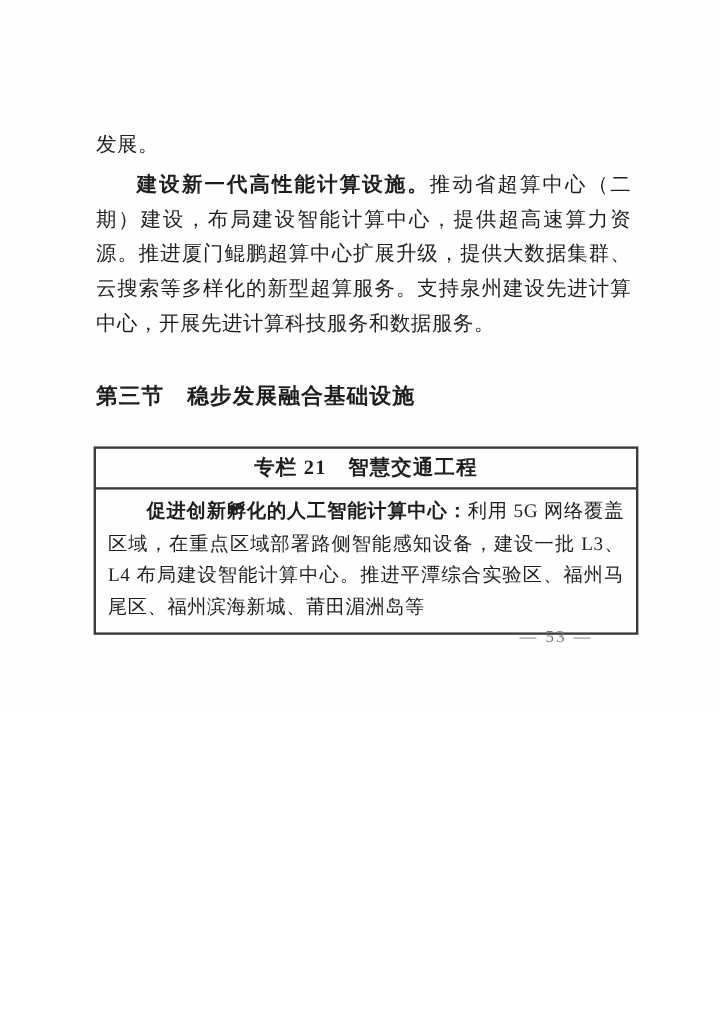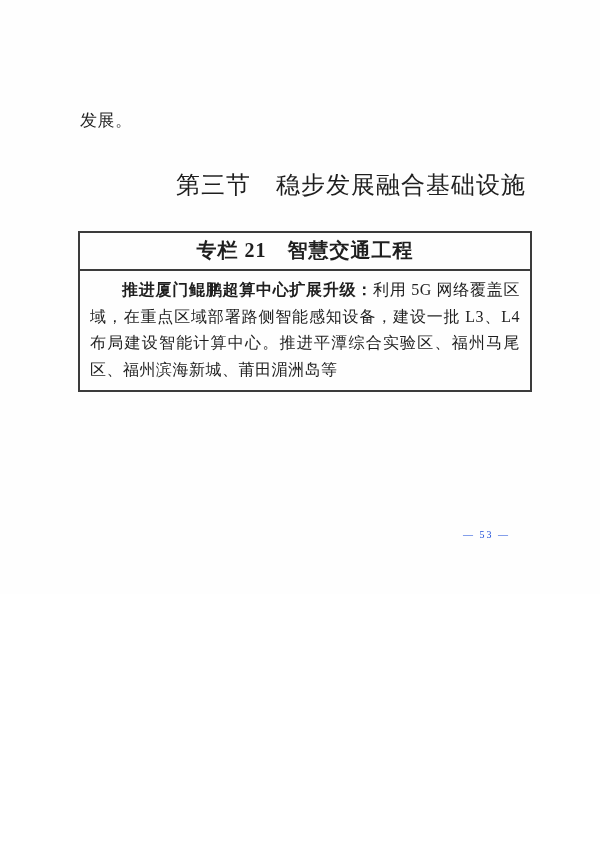--- a/index.html
+++ b/index.html
@@ -34,74 +34,77 @@
     text-indent: 2em;
   }
   .para + .para.indent {
     margin-top: 4px;
   }
   .lead {
     font-weight: bold;
   }
   .section-heading {
     margin: 34px 0 30px 0;
-    font-size: 24px;
-    font-weight: normal;
-    text-align: right;
+    font-size: 18px;
+    font-weight: bold;
+    text-align: left;
     letter-spacing: 1px;
   }
   .column-box {
     margin: 8px -6px 0 -2px;
     border: 2px solid #3c3c3c;
   }
   .column-box-title {
     padding: 4px 0 5px 0;
     border-bottom: 2px solid #3c3c3c;
-    font-size: 20px;
+    font-size: 17px;
     font-weight: bold;
     text-align: center;
     letter-spacing: 1px;
   }
   .column-box-body {
     padding: 6px 10px 7px 10px;
   }
   .column-box-body .para {
     font-size: 16px;
     line-height: 26.5px;
   }
   .page-number {
     position: absolute;
-    right: 90px;
+    right: 106px;
     bottom: 54px;
-    font-size: 10px;
-    color: #1d4ed8;
+    font-size: 14px;
+    color: #737373;
     letter-spacing: 2px;
   }
 </style>
 </head>
 <body>
 
 <div class="page">
 
   <div class="text-block">
 
     <p class="para">
       <span>发展。</span>
     </p>
 
 
+    <p class="para indent">
+      <span class="lead">建设新一代高性能计算设施。</span><span>推动省超算中心（二期）建设，布局建设智能计算中心，提供超高速算力资源。推进厦门鲲鹏超算中心扩展升级，提供大数据集群、云搜索等多样化的新型超算服务。支持泉州建设先进计算中心，开展先进计算科技服务和数据服务。</span>
+    </p>
 
     <h2 class="section-heading">第三节　稳步发展融合基础设施</h2>
 
 
     <div class="column-box">
       <div class="column-box-title">专栏 21　智慧交通工程</div>
       <div class="column-box-body">
         <p class="para indent">
-          <span class="lead">推进厦门鲲鹏超算中心扩展升级：</span><span>利用 5G 网络覆盖区域，在重点区域部署路侧智能感知设备，建设一批 L3、L4 布局建设智能计算中心。推进平潭综合实验区、福州马尾区、福州滨海新城、莆田湄洲岛等</span>
+          <span class="lead">促进创新孵化的人工智能计算中心：</span><span>利用 5G 网络覆盖区域，在重点区域部署路侧智能感知设备，建设一批 L3、L4 布局建设智能计算中心。推进平潭综合实验区、福州马尾区、福州滨海新城、莆田湄洲岛等</span>
         </p>
       </div>
     </div>
 
   </div>
 
   <div class="page-number">— 53 —</div>
 
 </div>
 

